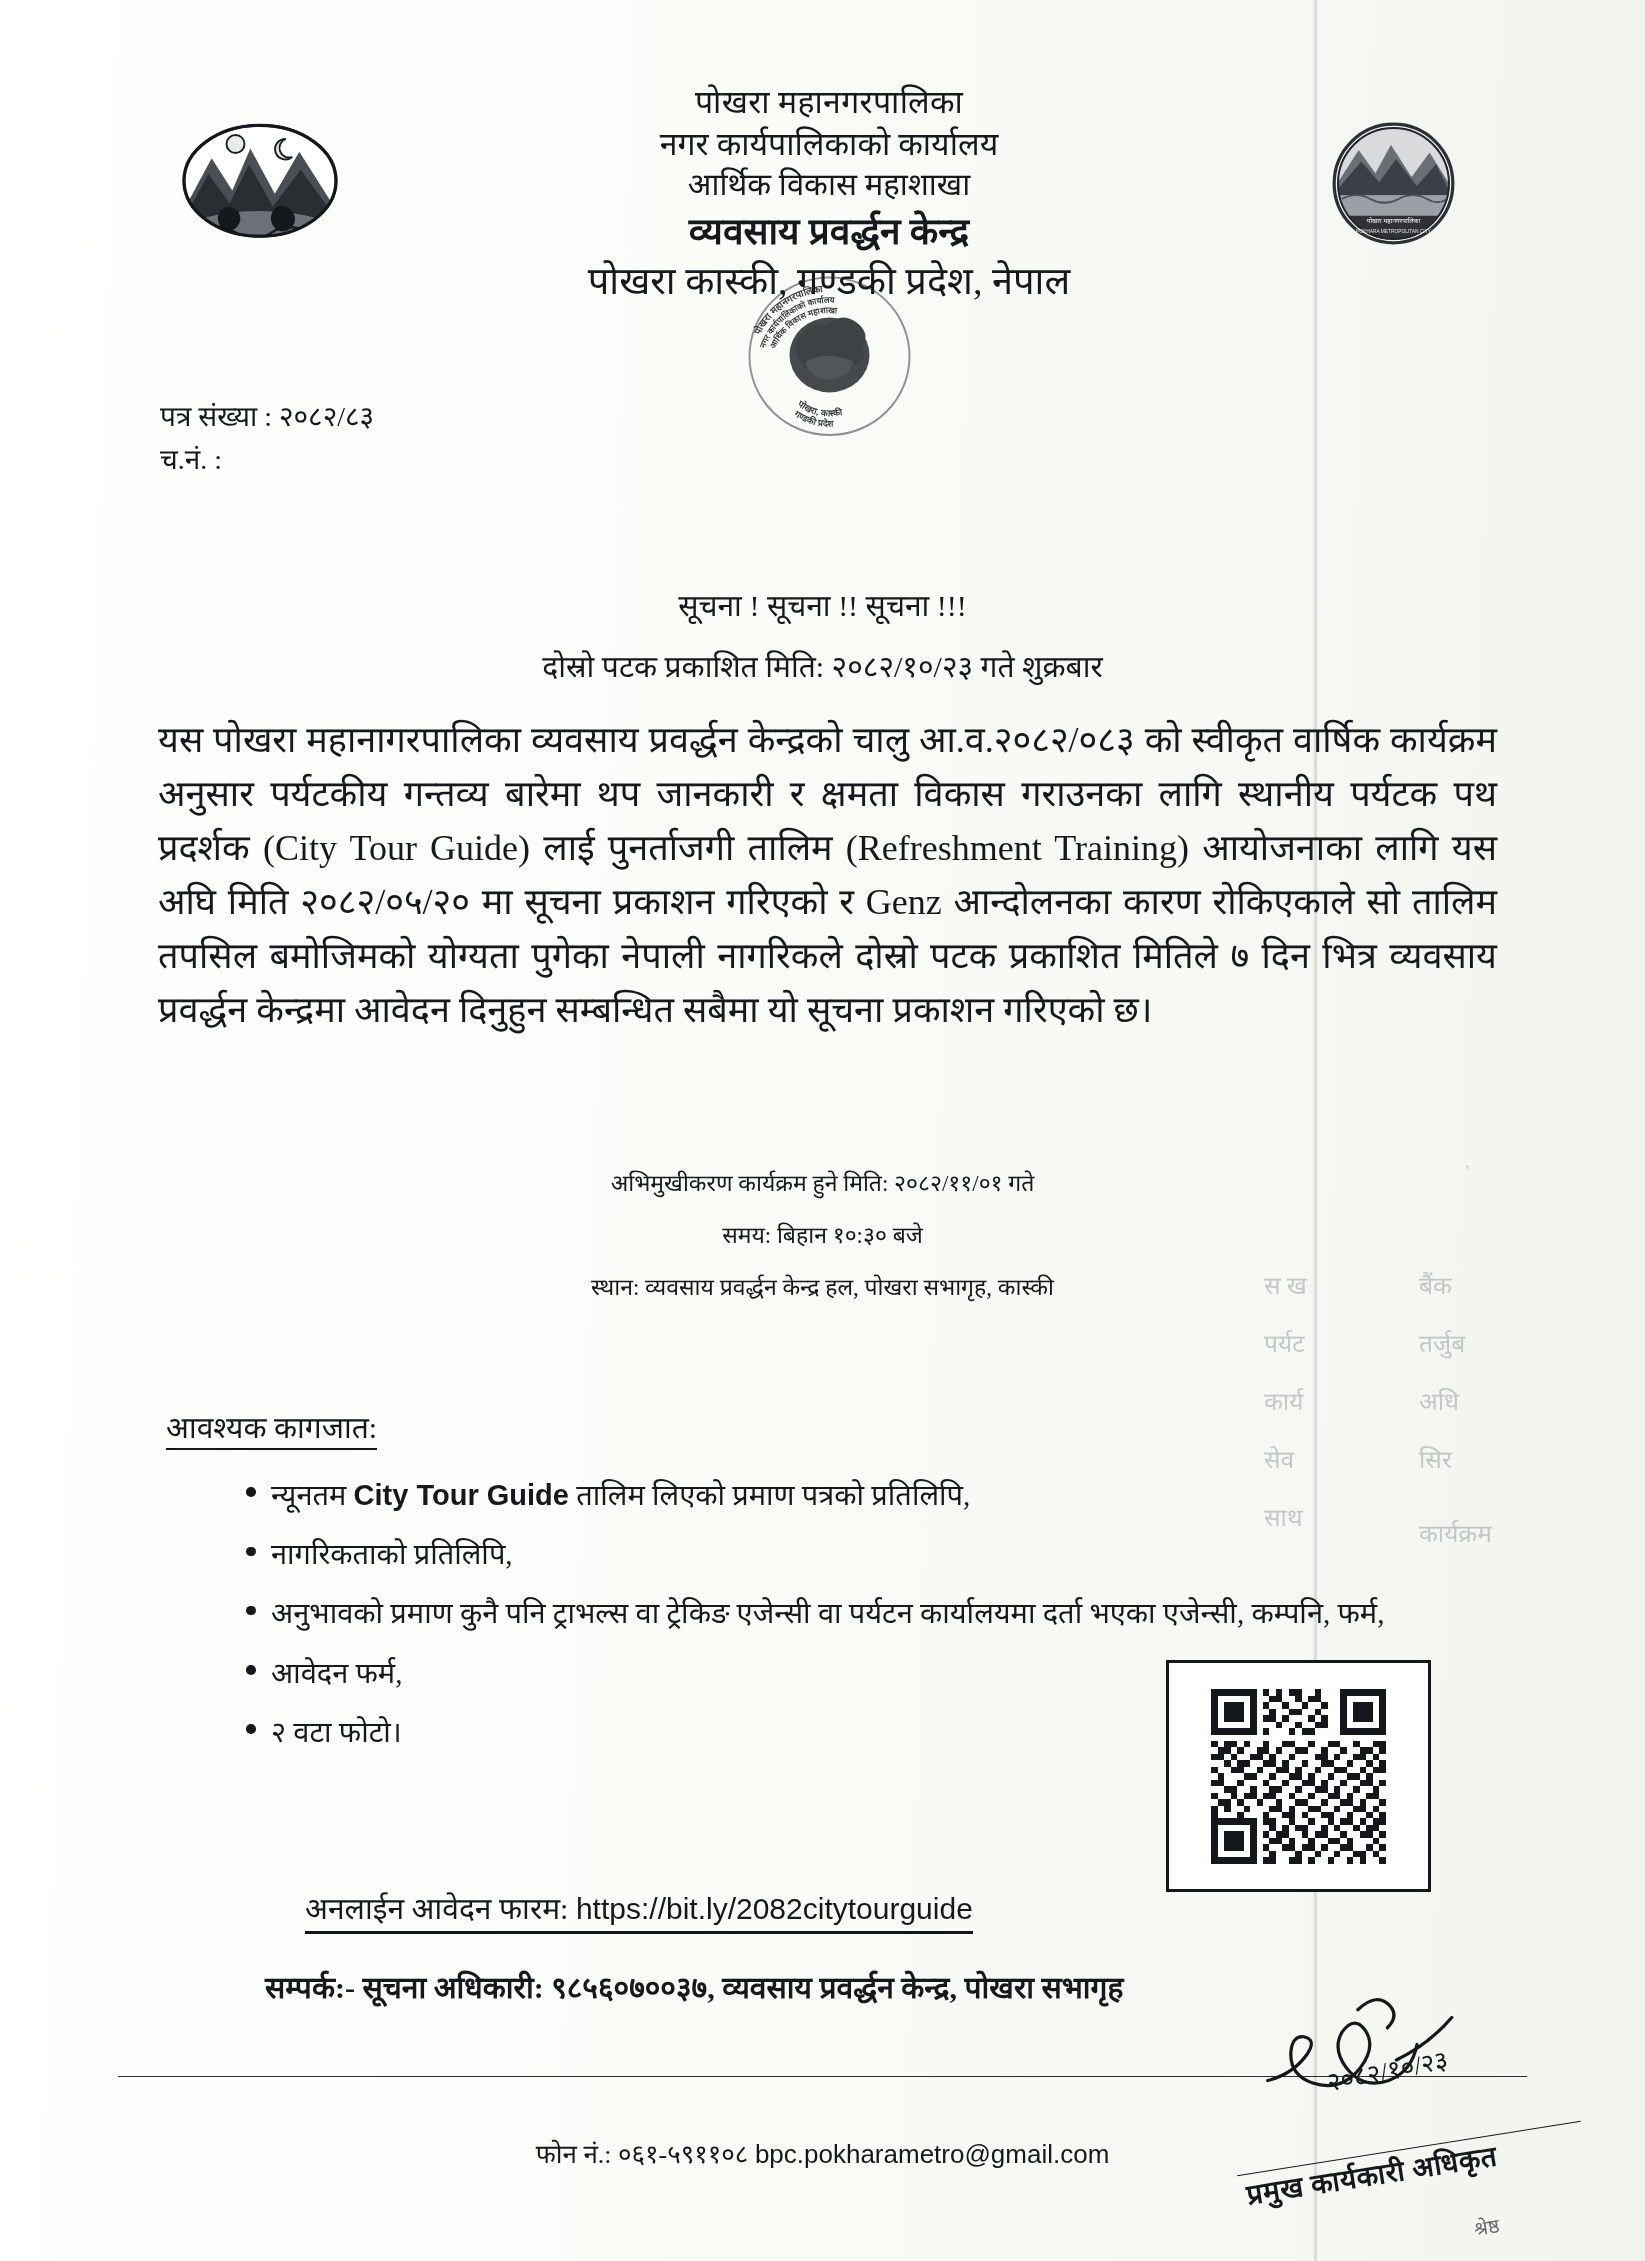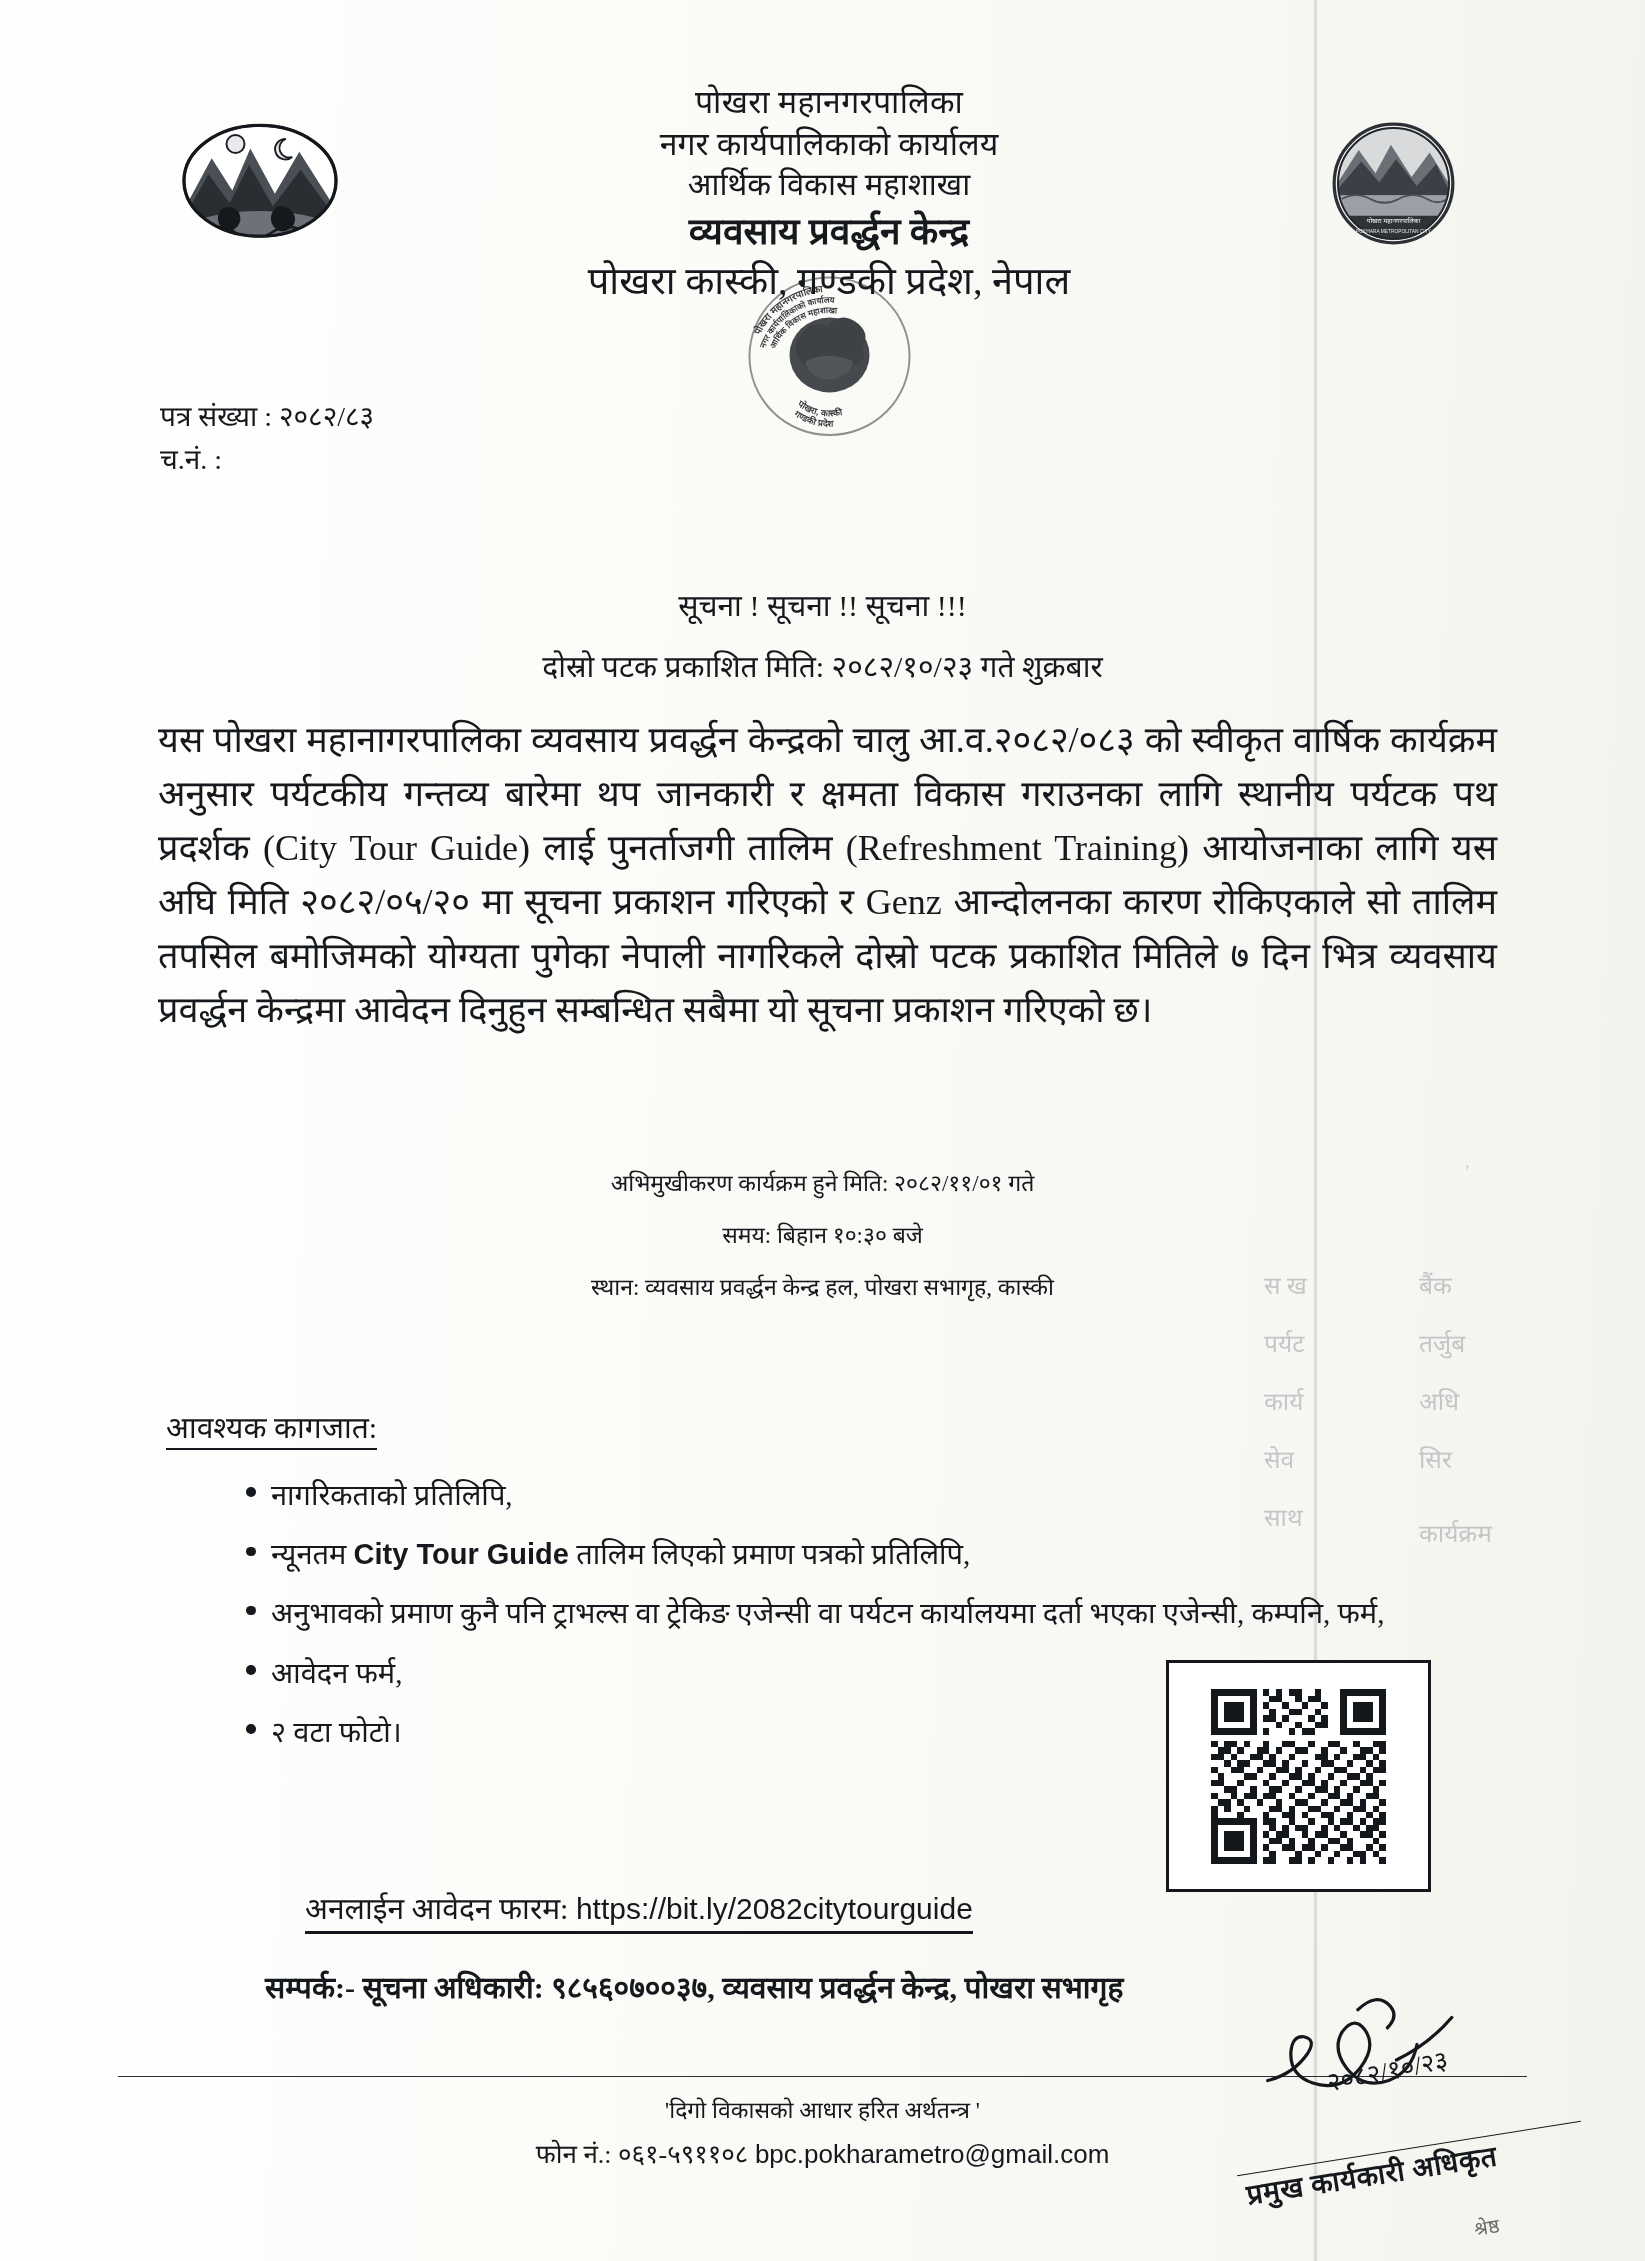--- a/index.html
+++ b/index.html
@@ -218,25 +218,25 @@
   <div class="event">
     <div class="e-line">अभिमुखीकरण कार्यक्रम हुने मिति: २०८२/११/०१ गते</div>
     <div class="e-line">समय: बिहान १०:३० बजे</div>
     <div class="e-line">स्थान: व्यवसाय प्रवर्द्धन केन्द्र हल, पोखरा सभागृह, कास्की</div>
   </div>
 
   <div class="docs-title">आवश्यक कागजात:</div>
   <ul class="docs-list">
     <li>
       <span class="bullet"></span>
-      <span>नागरिकताको प्रतिलिपि,</span>
+      <span>न्यूनतम </span><b>City Tour Guide</b><span> तालिम लिएको प्रमाण पत्रको प्रतिलिपि,</span>
     </li>
     <li>
       <span class="bullet"></span>
-      <span>न्यूनतम </span><b>City Tour Guide</b><span> तालिम लिएको प्रमाण पत्रको प्रतिलिपि,</span>
+      <span>नागरिकताको प्रतिलिपि,</span>
     </li>
     <li>
       <span class="bullet"></span>
       <span>अनुभावको प्रमाण कुनै पनि ट्राभल्स वा ट्रेकिङ एजेन्सी वा पर्यटन कार्यालयमा दर्ता भएका एजेन्सी, कम्पनि, फर्म,</span>
     </li>
     <li>
       <span class="bullet"></span>
       <span>आवेदन फर्म,</span>
     </li>
     <li>
@@ -442,21 +442,20 @@
     </div>
   </div>
 
   <div class="url-line">
     <span>अनलाईन आवेदन फारम: </span><span class="url">https://bit.ly/2082citytourguide</span>
   </div>
 
   <div class="contact-line">सम्पर्क:- सूचना अधिकारी: ९८५६०७००३७, व्यवसाय प्रवर्द्धन केन्द्र,  पोखरा सभागृह</div>
 
   <div class="foot-rule"></div>
-  <div class="tagline">'दिगो विकासको आधार हरित अर्थतन्त्र '</div>
   <div class="footcontact">
     <span>फोन नं.: ०६१-५९११०८ </span><span class="mail">bpc.pokharametro@gmail.com</span>
   </div>
 
   <div class="signature">
     <svg viewBox="0 0 470 230" width="303" height="148">
       <g fill="none" stroke="#14171b" stroke-width="5" stroke-linecap="round">
         <path d="M10 150 q40 -10 62 -42 q14 -22 -6 -26 q-18 -2 -20 24 q-2 36 34 48 q44 14 74 -24 q26 -34 6 -60 q-16 -20 -34 4 q-16 26 6 56 q26 34 66 20 q36 -14 44 -56"></path>
         <path d="M150 40 q30 -28 50 -6 q14 16 -4 34"></path>
         <path d="M210 118 q50 -24 86 -66"></path>

